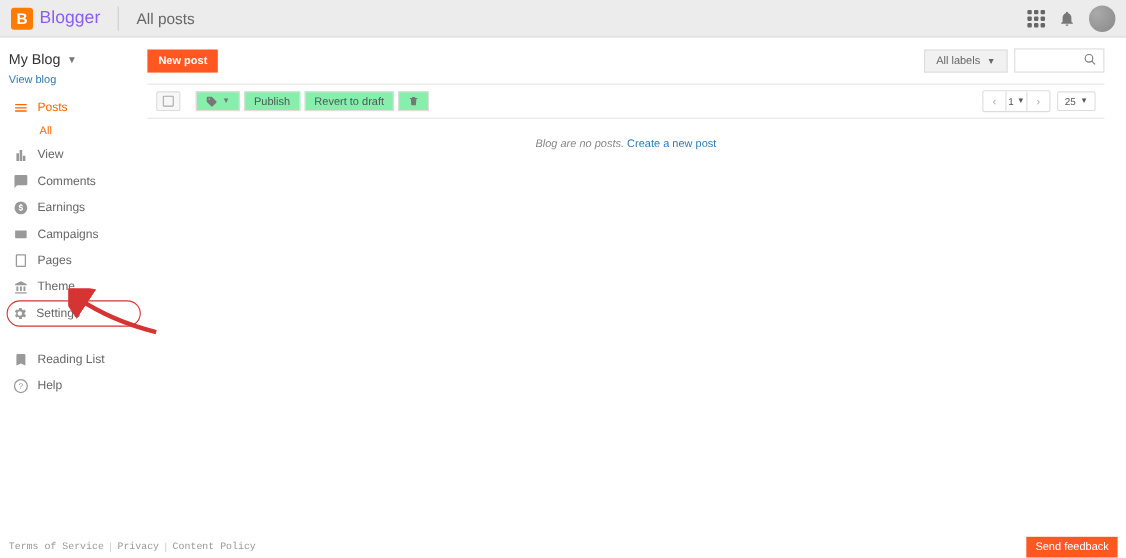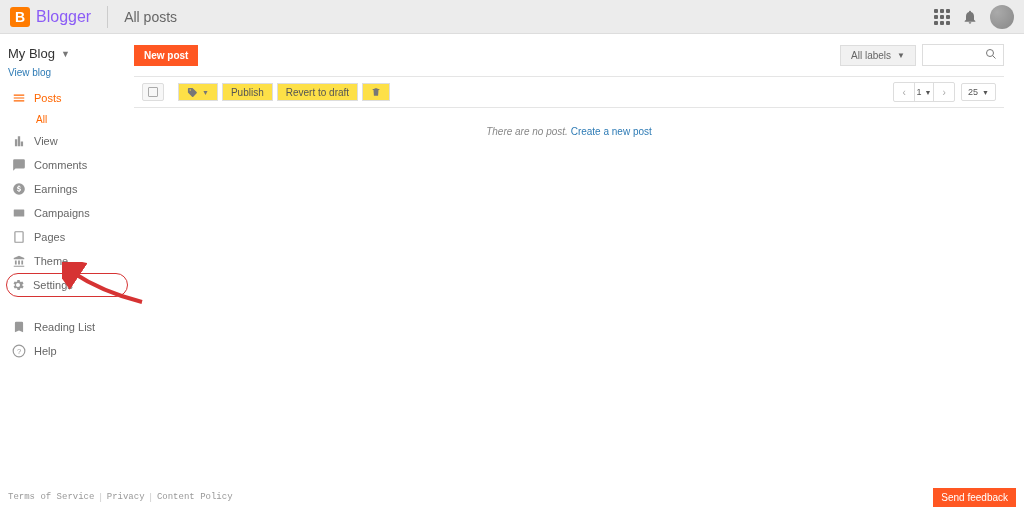--- a/index.html
+++ b/index.html
@@ -36,21 +36,21 @@
     .content-top-right { margin-left: auto; display: flex; align-items: flex-end; gap: 6px; }
     .labels-dropdown { background: #f1f1f1; border: 1px solid #ddd; font-size: 10px; padding: 4px 10px; color: #666; cursor: pointer; display: flex; align-items: center; }
     .labels-dropdown .arrow { margin-left: 6px; font-size: 8px; }
     .search-box { border: 1px solid #ddd; width: 82px; height: 22px; display: flex; align-items: center; justify-content: flex-end; padding-right: 6px; }
     .search-icon { color: #777; font-size: 12px; }
     
     .toolbar { display: flex; align-items: center; border-top: 1px solid #e5e5e5; border-bottom: 1px solid #e5e5e5; padding: 5px 8px; }
     .toolbar-left { display: flex; align-items: center; gap: 4px; }
     .checkbox-box { width: 22px; height: 18px; border: 1px solid #ddd; border-radius: 2px; background: #f7f7f7; display: flex; align-items: center; justify-content: center; }
     .checkbox-inner { width: 10px; height: 10px; border: 1px solid #aaa; border-radius: 1px; }
-    .toolbar-btn { border: 1px solid #ddd; background: #fde047; font-size: 10px; color: #555; padding: 3px 8px; cursor: pointer; height: 18px; display: flex; align-items: center; }
+    .toolbar-btn { border: 1px solid #ddd; background: #86efac; font-size: 10px; color: #555; padding: 3px 8px; cursor: pointer; height: 18px; display: flex; align-items: center; }
     .tag-btn { display: flex; align-items: center; gap: 4px; }
     .toolbar-right { margin-left: auto; display: flex; align-items: center; gap: 6px; }
     .pager { display: flex; border: 1px solid #ddd; border-radius: 2px; overflow: hidden; }
     .pager-btn { width: 20px; height: 18px; display: flex; align-items: center; justify-content: center; font-size: 10px; color: #aaa; cursor: pointer; }
     .pager-btn.mid { font-size: 9px; color: #555; border-left: 1px solid #ddd; border-right: 1px solid #ddd; }
     .pager-btn.mid .arrow { font-size: 7px; margin-left: 3px; }
     .page-size { border: 1px solid #ddd; border-radius: 2px; font-size: 9px; padding: 3px 6px; color: #555; display: flex; align-items: center; cursor: pointer; }
     .page-size .arrow { margin-left: 4px; font-size: 7px; }
     
     .empty-state { text-align: center; padding: 18px 0; font-size: 10px; color: #888; font-style: italic; }
@@ -235,21 +235,21 @@
           <div class="pager-btn">›</div>
         </div>
         <div class="page-size">
           <span>25</span>
             <span class="arrow">▼</span>
         </div>
       </div>
     </div>
 
     <div class="empty-state">
-      <span>There are no post.</span>
+      <span>Blog are no posts.</span>
       <a href="#">Create a new post</a>
     </div>
   </div>
 </div>
 
 <svg class="arrow-annotation" width="90" height="50">
   <defs>
       <marker id="ah" markerWidth="10" markerHeight="8" refX="2" refY="4" orient="auto">
         <polygon points="0 0, 10 4, 0 8" fill="#d63333"></polygon>
       </marker>

